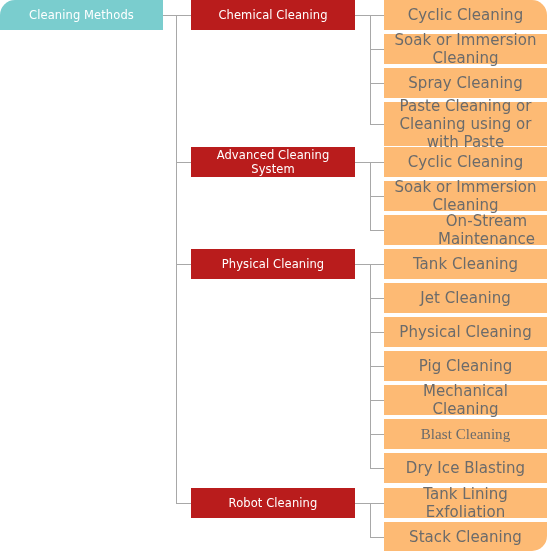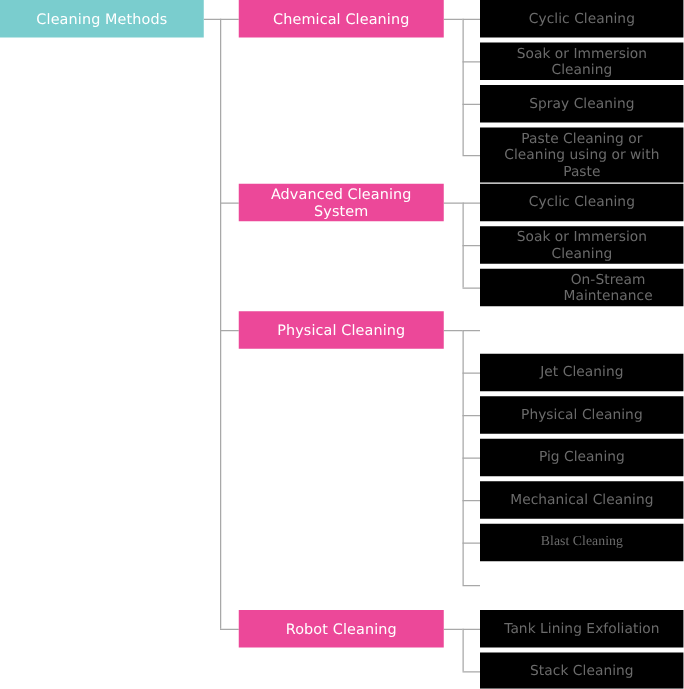--- a/index.html
+++ b/index.html
@@ -10,20 +10,21 @@
   }
   body {
     font-family: "DejaVu Sans", "Liberation Sans", sans-serif;
   }
   #diagram {
     position: relative;
     width: 547px;
     height: 551px;
     background: #ffffff;
     overflow: hidden;
+    border-radius: 15px;
   }
 
   
   .node {
     position: absolute;
     box-sizing: border-box;
     display: flex;
     align-items: center;
     justify-content: center;
     text-align: center;
@@ -32,30 +33,30 @@
   }
 
   .node-root {
     background: #7ACDCE;
     color: #ffffff;
     font-size: 11.5px;
     letter-spacing: 0.1px;
   }
 
   .node-branch {
-    background: #ec4899;
+    background: #b91c1c;
     color: #ffffff;
     font-size: 11.5px;
     letter-spacing: 0.1px;
   }
 
   .node-leaf {
-    background: #000000;
+    background: #fdba74;
     color: #6B6B6B;
-    font-size: 11px;
+    font-size: 15px;
     letter-spacing: 0.05px;
   }
 
   
   .conn {
     position: absolute;
     background: #A8A8A8;
   }
   .conn-h { height: 1px; }
   .conn-v { width: 1px; }
@@ -122,29 +123,31 @@
     <span>Paste Cleaning or</span>
     <span>Cleaning using or with Paste</span>
   </div>
 
   <div class="node node-leaf" style="left:384px; top:147px; width:163px; height:30px;">Cyclic Cleaning</div>
 
   <div class="node node-leaf" style="left:384px; top:181px; width:163px; height:30px;">Soak or Immersion Cleaning</div>
 
   <div class="node node-leaf" style="left:384px; top:215px; width:163px; height:30px;padding-left:48px;">On-Stream Maintenance</div>
 
+  <div class="node node-leaf" style="left:384px; top:249px; width:163px; height:30px;">Tank Cleaning</div>
 
   <div class="node node-leaf" style="left:384px; top:283px; width:163px; height:30px;">Jet Cleaning</div>
 
   <div class="node node-leaf" style="left:384px; top:317px; width:163px; height:30px;">Physical Cleaning</div>
 
   <div class="node node-leaf" style="left:384px; top:351px; width:163px; height:30px;">Pig Cleaning</div>
 
   <div class="node node-leaf" style="left:384px; top:385px; width:163px; height:30px;">Mechanical Cleaning</div>
 
   <div class="node node-leaf" style="left:384px; top:419px; width:163px; height:30px;font-family:Liberation Serif, serif;">Blast Cleaning</div>
 
+  <div class="node node-leaf" style="left:384px; top:453px; width:163px; height:30px;">Dry Ice Blasting</div>
 
   <div class="node node-leaf" style="left:384px; top:522px; width:163px; height:30px;">Stack Cleaning</div>
 
   <div class="node node-leaf" style="left:384px; top:488px; width:163px; height:30px;">Tank Lining Exfoliation</div>
 
 </div>
 
 </body></html>

